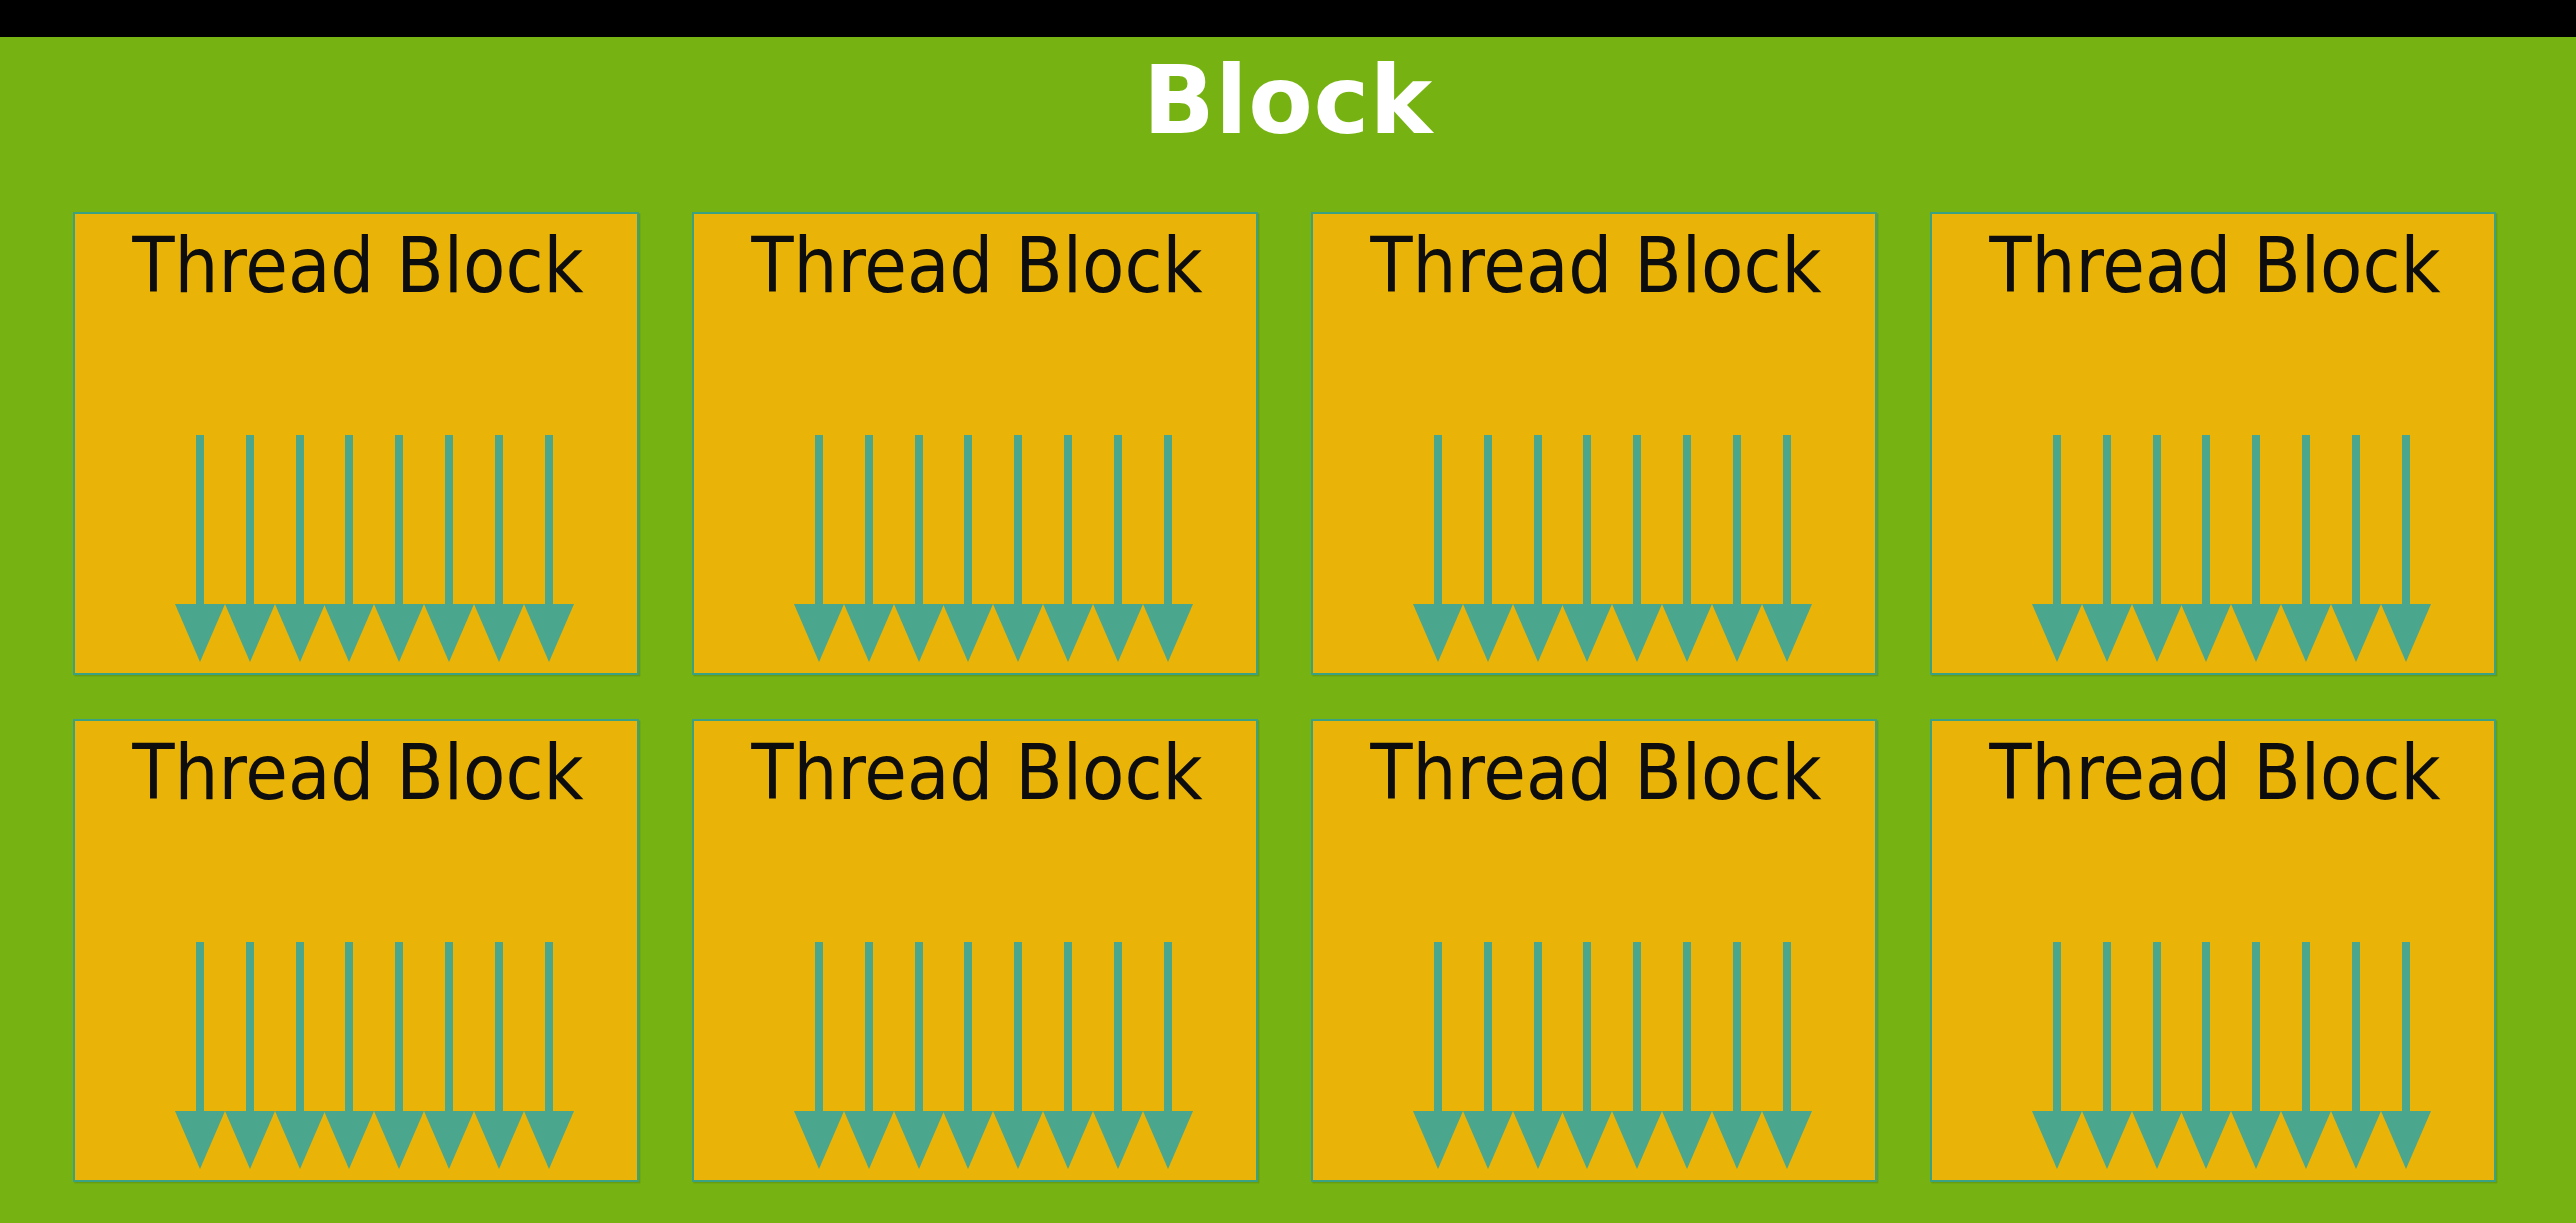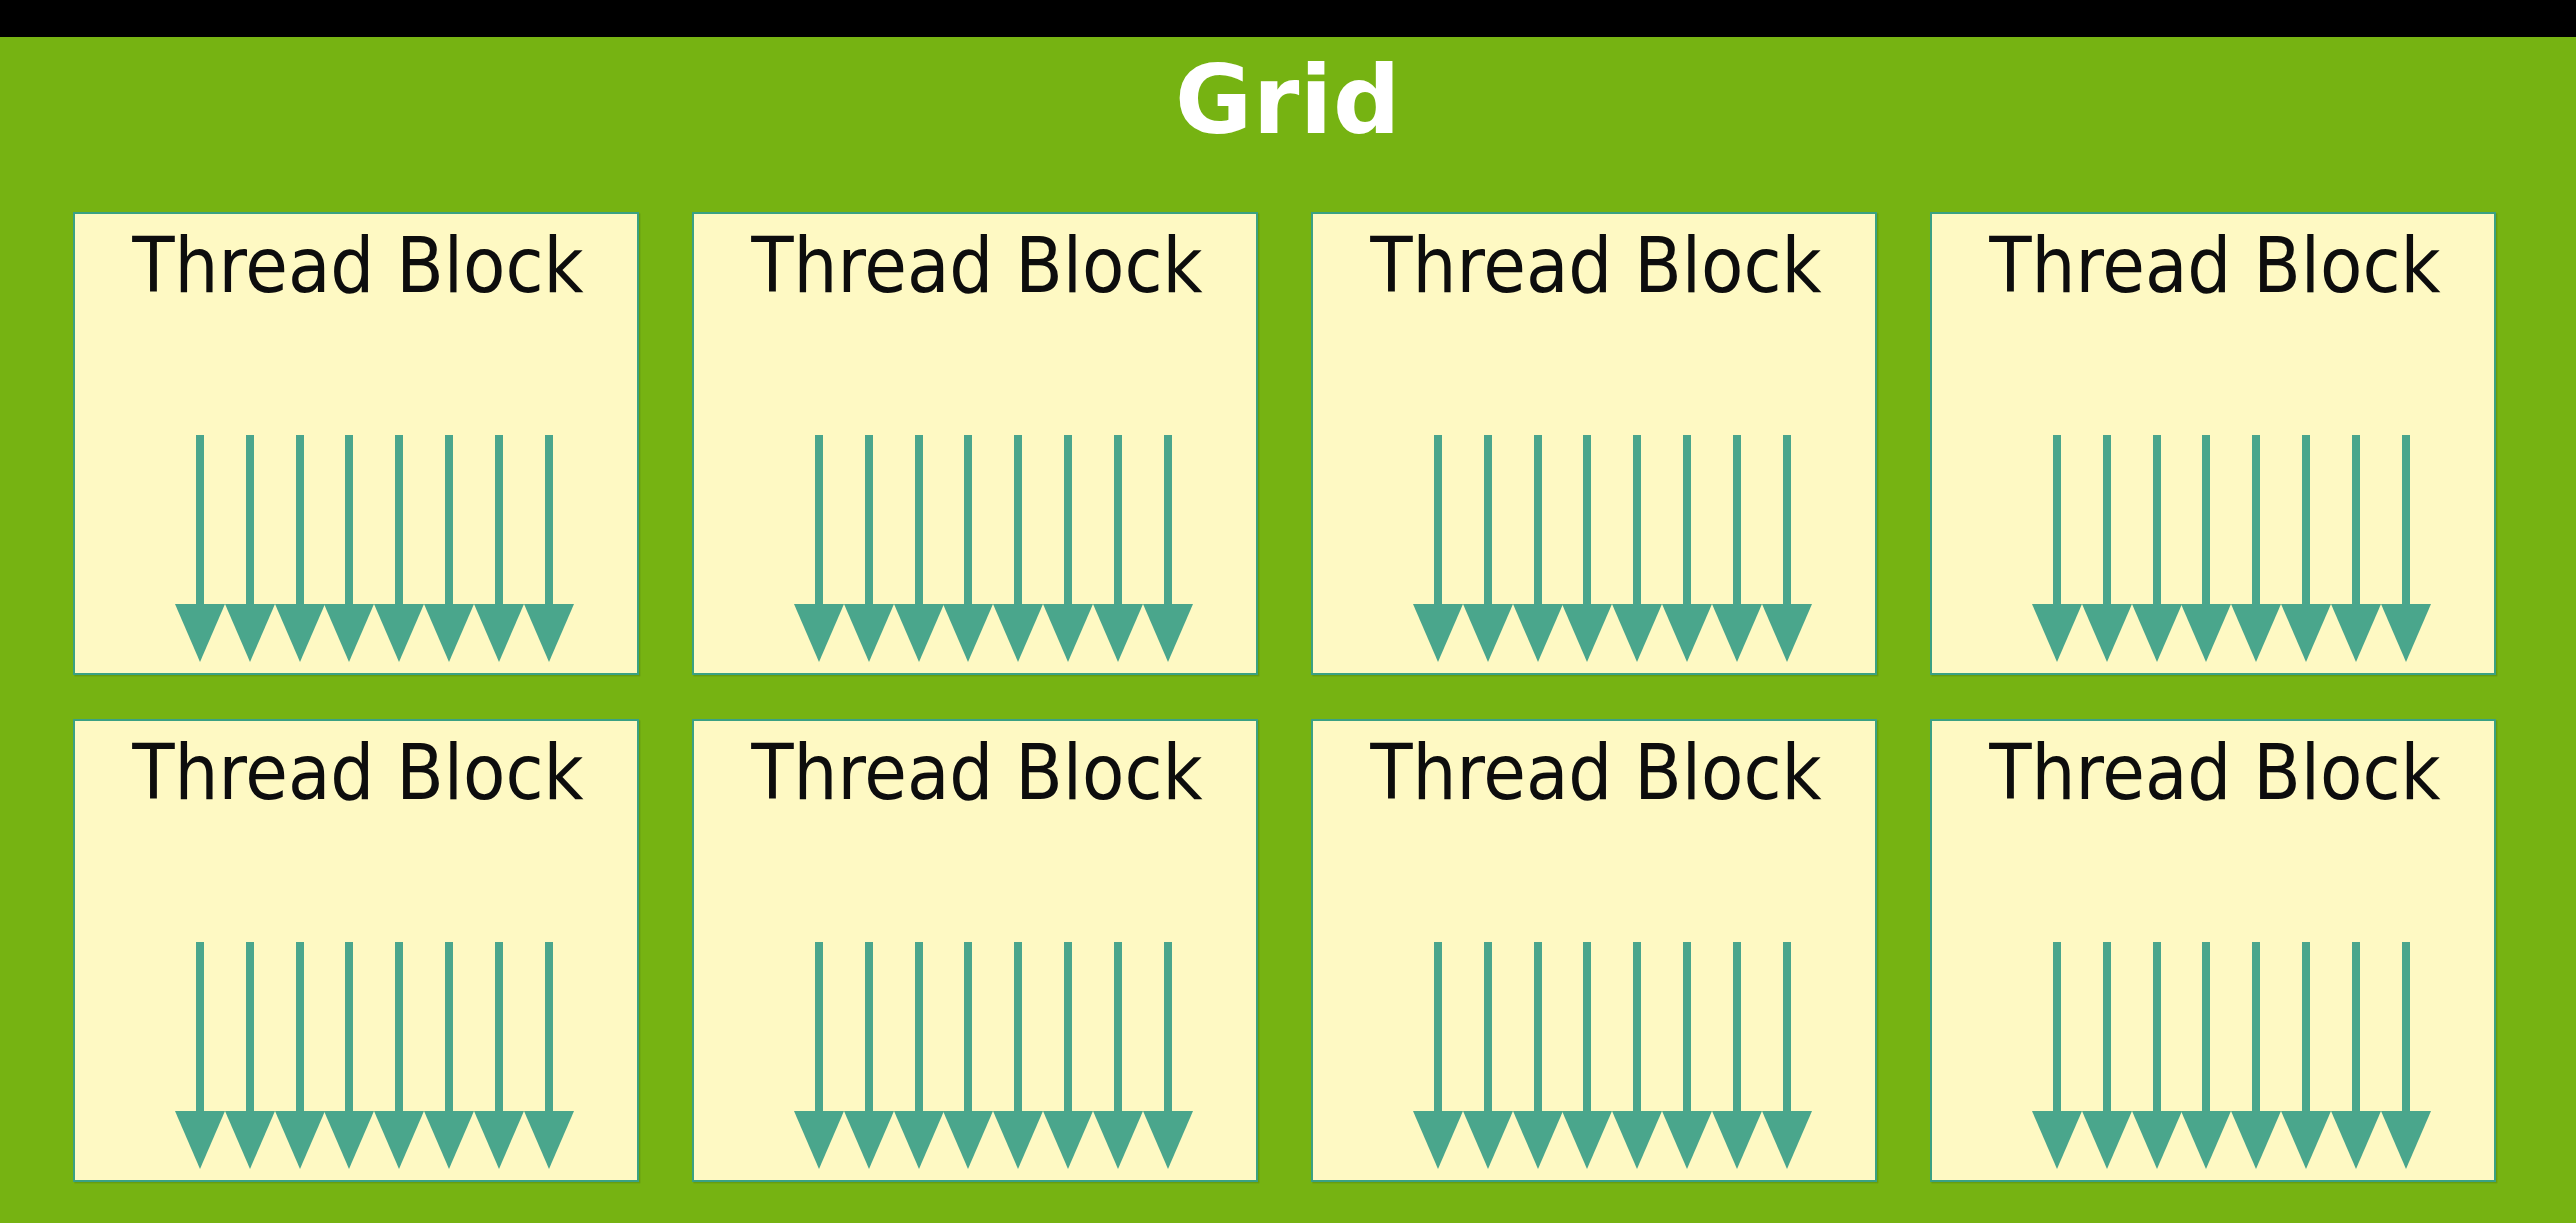--- a/index.html
+++ b/index.html
@@ -58,21 +58,21 @@
     left: 0;
     top: 0;
     width: 2576px;
     height: 1224px;
   }
 
   .thread-block {
     position: absolute;
     width: 566px;
     height: 463px;
-    background: #fef9c3;
+    background: #eab308;
     border: 2.8px solid #3aa183;
     box-sizing: border-box;
     box-shadow: 1.4px 1.4px 0 rgba(0,0,0,0.12);
   }
 
   .tb-label {
     position: absolute;
     left: 0;
     top: 5.7px;
     width: 566px;
@@ -119,21 +119,21 @@
   }
 </style>
 </head>
 <body>
 
 <div id="slide">
 
   <div class="top-bar"></div>
 
   <div class="grid-panel">
-    <div class="grid-title">Grid</div>
+    <div class="grid-title">Block</div>
   </div>
 
   <div class="blocks-layer">
       <div class="thread-block" style="left: 73px; top: 212px;">
         <div class="tb-label">Thread Block</div>
         <div class="threads">
           <div class="thread-arrow" style="left: 0px;">
             <div class="shaft"></div>
             <div class="head"></div>
           </div>

